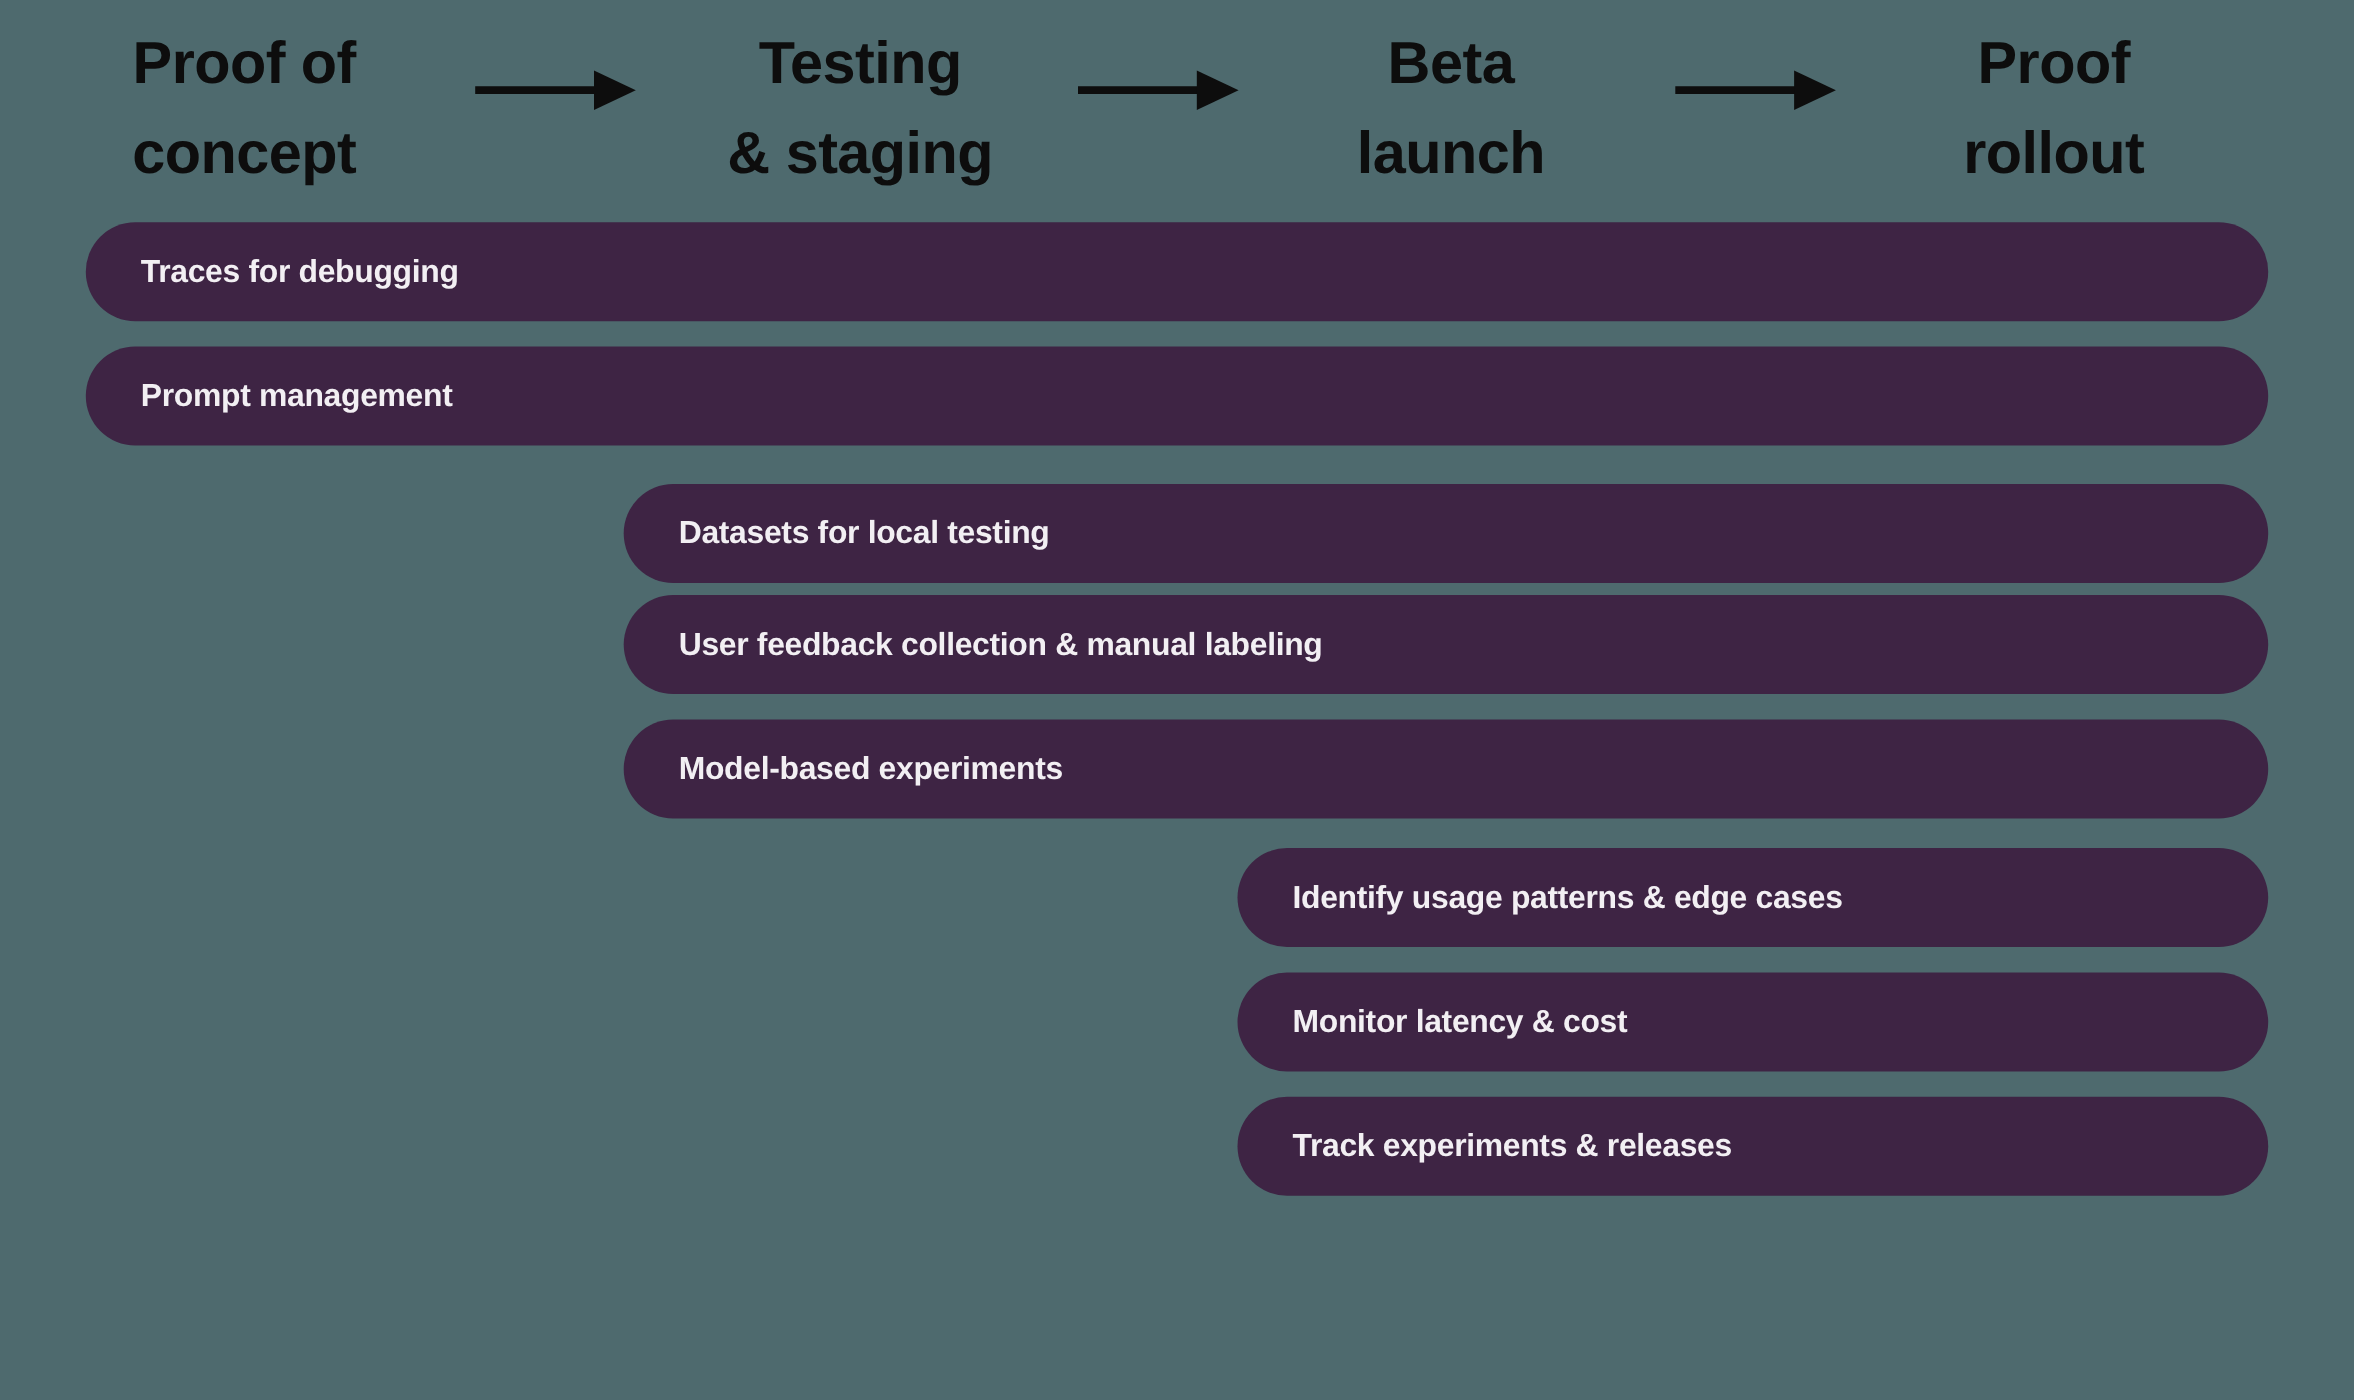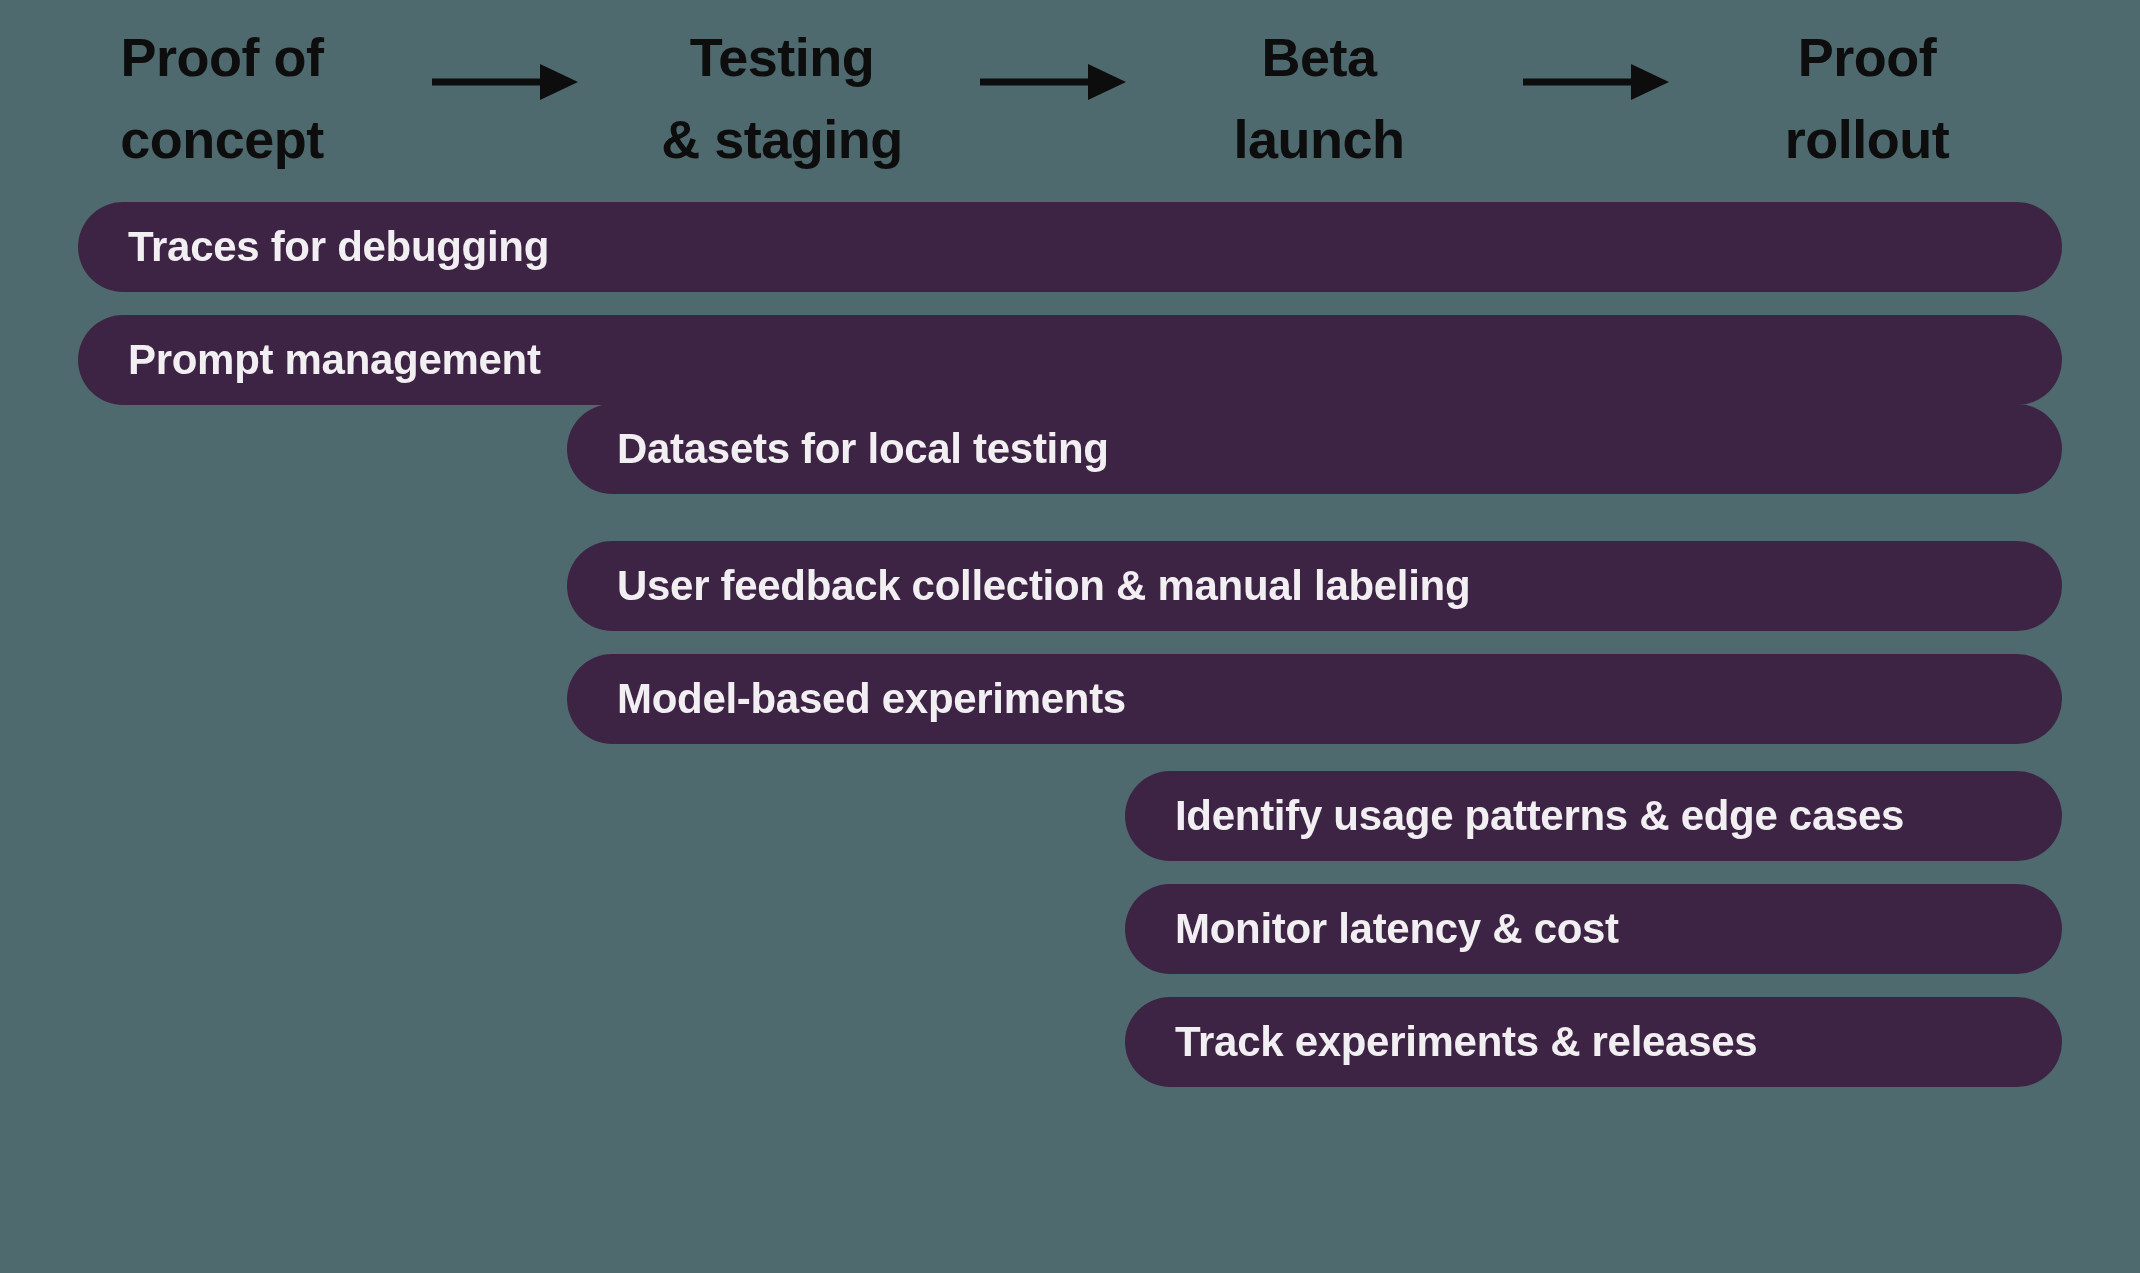--- a/index.html
+++ b/index.html
@@ -46,21 +46,21 @@
   .bar {
     position: absolute;
     height: 90px;
     border-radius: 45px;
     background: var(--bar);
     display: flex;
     align-items: center;
     padding: 0 50px;
   }
   .bar-label {
-    font-size: 42px;
+    font-size: 29px;
     font-weight: bold;
     letter-spacing: -0.3px;
     color: var(--bar-text);
     white-space: nowrap;
   }
   .bar.center { justify-content: center; }
 </style>
 </head>
 <body>
 
@@ -101,21 +101,21 @@
         <polygon points="110,4 148,22 110,40"></polygon>
       </svg>
   </div>
 
   <div class="bar" style="top:202px;left:78px;width:1984px">
     <span class="bar-label">Traces for debugging</span>
   </div>
   <div class="bar" style="top:315px;left:78px;width:1984px">
     <span class="bar-label">Prompt management</span>
   </div>
-  <div class="bar" style="top:404px;left:567px;width:1495px">
+  <div class="bar" style="top:440px;left:567px;width:1495px">
     <span class="bar-label">Datasets for local testing</span>
   </div>
   <div class="bar" style="top:541px;left:567px;width:1495px">
     <span class="bar-label">User feedback collection &amp; manual labeling</span>
   </div>
   <div class="bar" style="top:654px;left:567px;width:1495px">
     <span class="bar-label">Model-based experiments</span>
   </div>
   <div class="bar" style="top:771px;left:1125px;width:937px">
     <span class="bar-label">Identify usage patterns &amp; edge cases</span>

